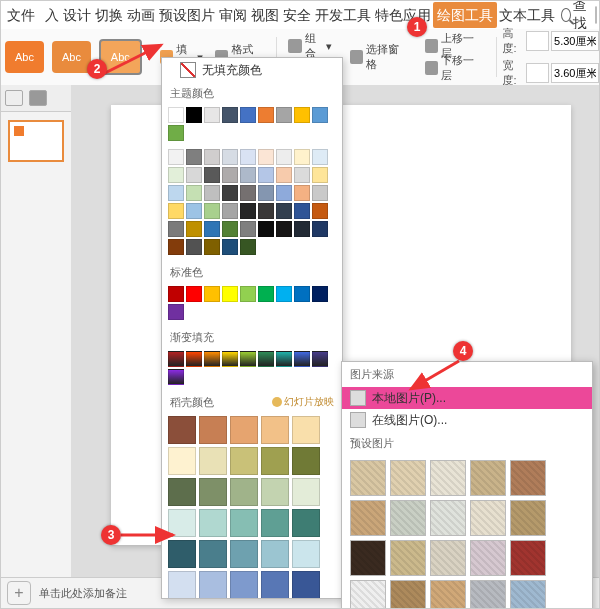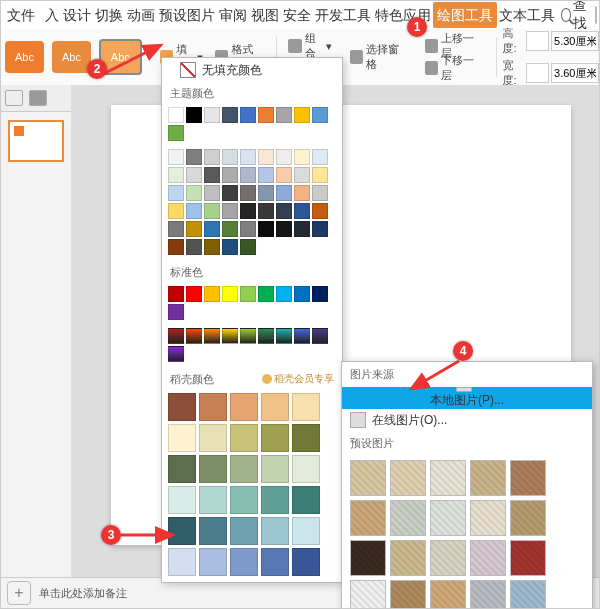--- a/index.html
+++ b/index.html
@@ -51,21 +51,21 @@
   .panel .vip{float:right;color:#c08a2e;font-size:10px;display:flex;align-items:center;gap:2px;}
   .panel .vip:before{content:"";width:10px;height:10px;background:#e6b95a;border-radius:50%;display:inline-block;}
   .swatches{display:flex;flex-wrap:wrap;padding:2px 6px 6px 6px;gap:2px;}
   .sw{width:14px;height:14px;border:1px solid rgba(0,0,0,.15);}
   .sw.big{width:26px;height:26px;}
 
   
   .flyout{position:absolute;left:340px;top:360px;width:250px;background:#fff;border:1px solid #bbb;box-shadow:2px 2px 8px rgba(0,0,0,.25);font-size:12px;padding-bottom:6px;}
   .flyout .hdr{padding:5px 8px;color:#666;font-size:11px;}
   .flyout .row{display:flex;align-items:center;height:22px;padding:0 8px;}
-  .flyout .row.hl{background:#0ea5e9;flex-direction:column;}
+  .flyout .row.hl{background:#ec4899;}
   .flyout .row .ric{width:14px;height:14px;margin-right:6px;background:#ddd;border:1px solid #aaa;}
   .texgrid{display:flex;flex-wrap:wrap;gap:4px;padding:4px 8px;}
   .tex{width:34px;height:34px;border:1px solid #bbb;}
 
   
   .marker{position:absolute;width:20px;height:20px;border-radius:50%;background:#e33;color:#fff;display:flex;align-items:center;justify-content:center;font-size:12px;font-weight:bold;box-shadow:0 0 3px rgba(0,0,0,.4);z-index:50;}
   svg.arrows{position:absolute;left:0;top:0;width:600px;height:609px;pointer-events:none;z-index:40;}
 </style>
 </head>
 <body>
@@ -249,33 +249,34 @@
         <div class="sw" style="background: rgb(255, 0, 0);"></div>
         <div class="sw" style="background: rgb(255, 192, 0);"></div>
         <div class="sw" style="background: rgb(255, 255, 0);"></div>
         <div class="sw" style="background: rgb(146, 208, 80);"></div>
         <div class="sw" style="background: rgb(0, 176, 80);"></div>
         <div class="sw" style="background: rgb(0, 176, 240);"></div>
         <div class="sw" style="background: rgb(0, 112, 192);"></div>
         <div class="sw" style="background: rgb(0, 32, 96);"></div>
         <div class="sw" style="background: rgb(112, 48, 160);"></div>
       </div>
+    <div class="hdr">渐变填充</div>
     <div class="swatches" id="gradient-row">
         <div class="sw" style="background: linear-gradient(rgb(178, 34, 34), rgb(34, 34, 34));"></div>
         <div class="sw" style="background: linear-gradient(rgb(255, 69, 0), rgb(34, 34, 34));"></div>
         <div class="sw" style="background: linear-gradient(rgb(255, 140, 0), rgb(34, 34, 34));"></div>
         <div class="sw" style="background: linear-gradient(rgb(255, 215, 0), rgb(34, 34, 34));"></div>
         <div class="sw" style="background: linear-gradient(rgb(154, 205, 50), rgb(34, 34, 34));"></div>
         <div class="sw" style="background: linear-gradient(rgb(46, 139, 87), rgb(34, 34, 34));"></div>
         <div class="sw" style="background: linear-gradient(rgb(32, 178, 170), rgb(34, 34, 34));"></div>
         <div class="sw" style="background: linear-gradient(rgb(65, 105, 225), rgb(34, 34, 34));"></div>
         <div class="sw" style="background: linear-gradient(rgb(72, 61, 139), rgb(34, 34, 34));"></div>
         <div class="sw" style="background: linear-gradient(rgb(138, 43, 226), rgb(34, 34, 34));"></div>
       </div>
-    <div class="hdr"><span>稻壳颜色</span><span class="vip">稻壳会员专享</span></div>
+    <div class="hdr"><span>稻壳颜色</span><span class="vip">幻灯片放映</span></div>
     <div class="swatches" id="doke-grid" style="gap:3px;">
         <div class="sw big" style="background: rgb(139, 79, 58);"></div>
         <div class="sw big" style="background: rgb(199, 127, 84);"></div>
         <div class="sw big" style="background: rgb(230, 164, 111);"></div>
         <div class="sw big" style="background: rgb(242, 193, 136);"></div>
         <div class="sw big" style="background: rgb(249, 223, 171);"></div>
         <div class="sw big" style="background: rgb(254, 242, 208);"></div>
         <div class="sw big" style="background: rgb(233, 225, 182);"></div>
         <div class="sw big" style="background: rgb(201, 193, 120);"></div>
         <div class="sw big" style="background: rgb(159, 160, 80);"></div>

